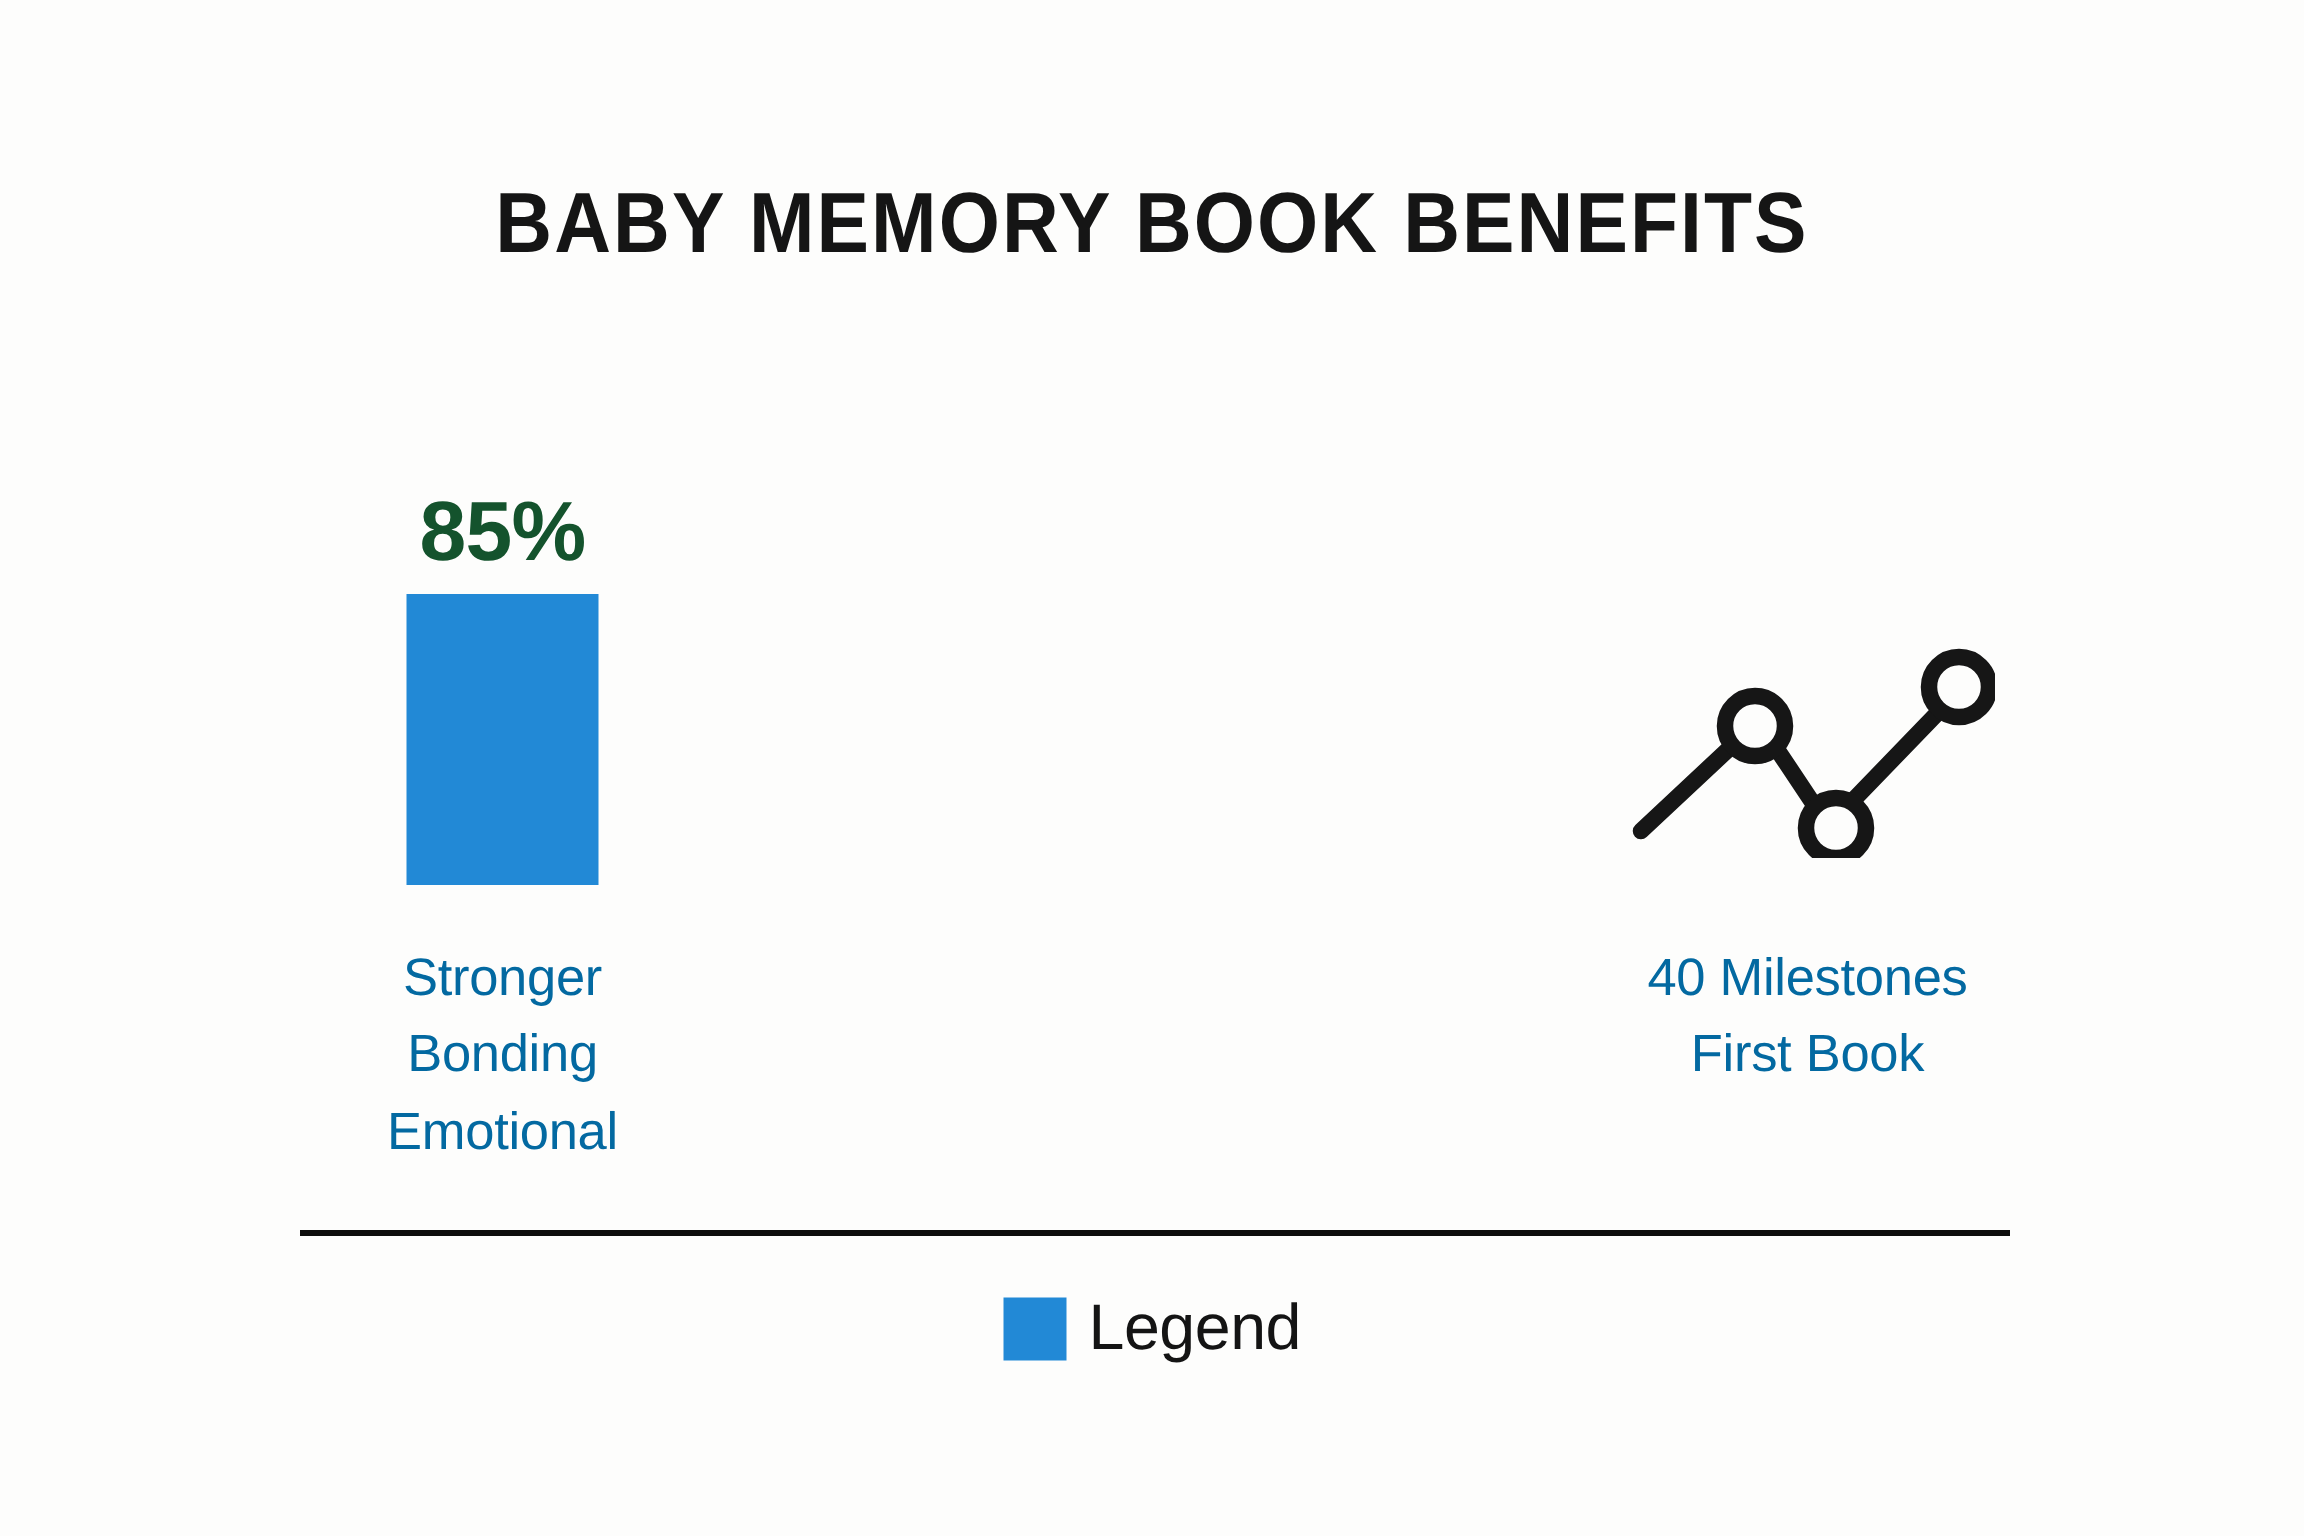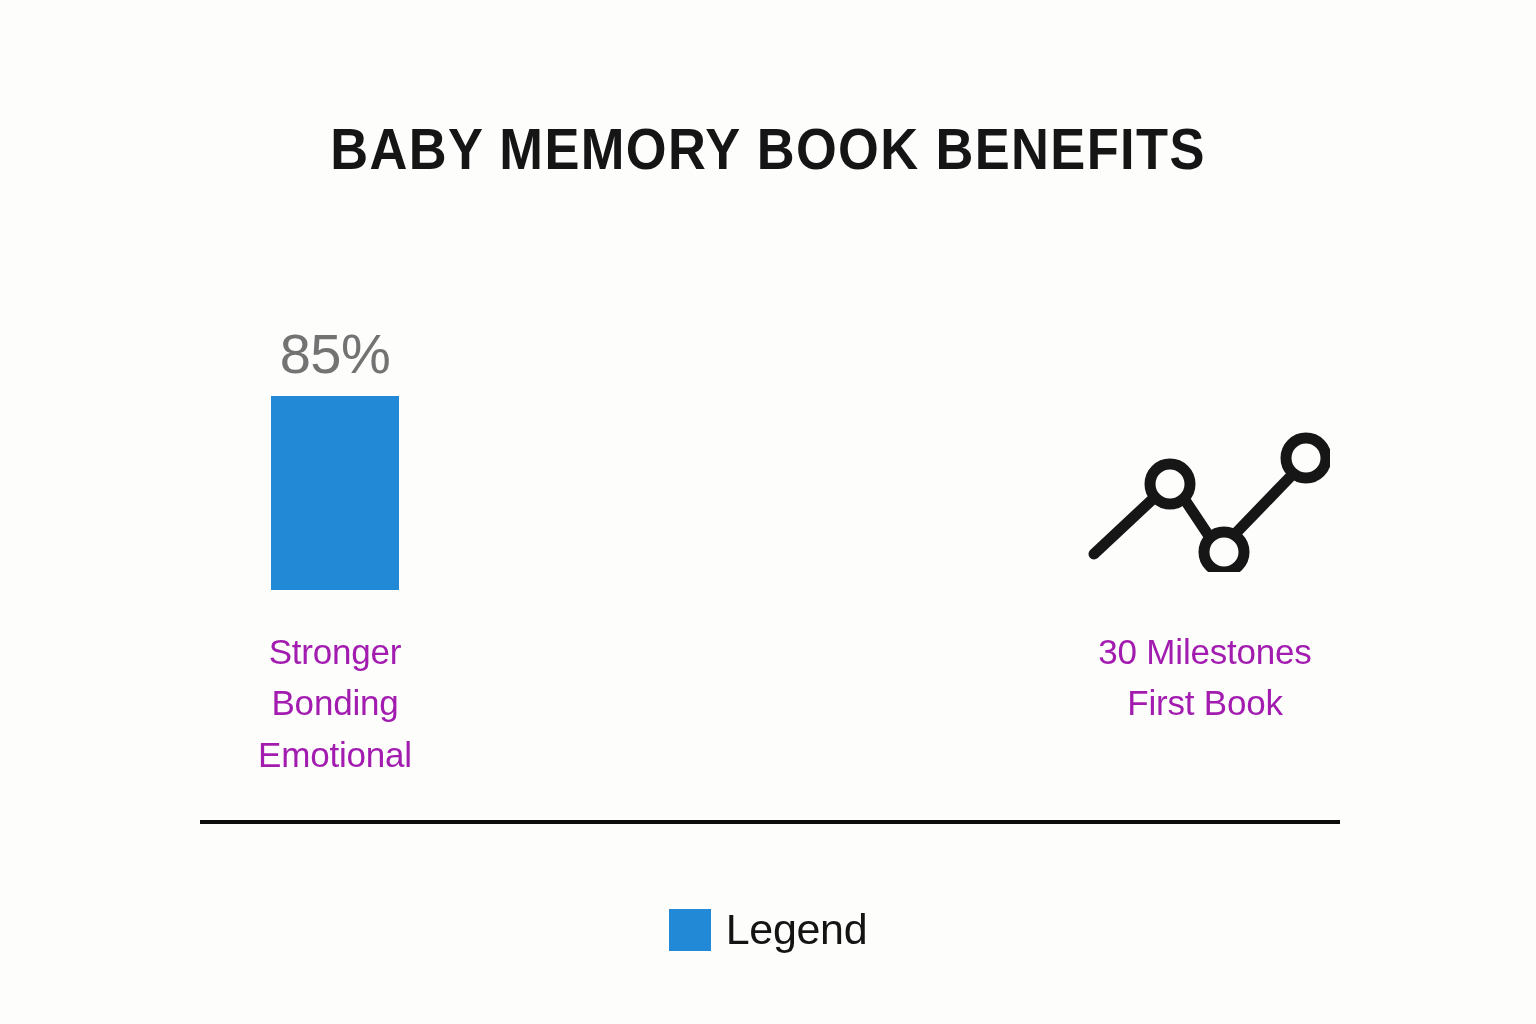--- a/index.html
+++ b/index.html
@@ -67,23 +67,23 @@
     display: flex;
     flex-direction: column;
     align-items: center;
     justify-content: flex-end;
     position: relative;
   }
 
   
   .bar-value {
     font-size: 56px;
-    font-weight: normal;
+    font-weight: bold;
     line-height: 1;
-    color: #737373;
+    color: #14532d;
     margin-bottom: 14px;
     letter-spacing: -0.5px;
   }
   .bar-shape {
     width: 128px;
     height: 194px;
     background: #2289d6;
   }
 
   
@@ -100,21 +100,21 @@
     margin-bottom: 12px;
   }
 
   
   .caption {
     margin-top: 36px;
     text-align: center;
     font-size: 35px;
     line-height: 1.47;
     font-weight: normal;
-    color: #a21caf;
+    color: #0369a1;
     letter-spacing: -0.2px;
   }
   .caption .cline { display: block; white-space: nowrap; }
 
   
   .divider {
     position: absolute;
     left: 200px;
     top: 820px;
     width: 1140px;
@@ -126,21 +126,20 @@
   .legend {
     position: absolute;
     left: 0;
     top: 864px;
     width: 1536px;
     display: flex;
     flex-direction: row;
     align-items: center;
     justify-content: center;
     gap: 15px;
-    margin-top: 44px;
   }
   .legend-swatch {
     width: 42px;
     height: 42px;
     background: #2289d6;
     flex: 0 0 auto;
   }
   .legend-label {
     font-size: 43px;
     line-height: 1;
@@ -176,21 +175,21 @@
             <path d="M 14 132 L 76 74"></path>
             <path d="M 105 78 L 131 117"></path>
             <path d="M 155 112 L 212 53"></path>
           </g>
           <circle cx="90" cy="62" r="20" fill="#fdfdfc" stroke="#161616" stroke-width="11"></circle>
           <circle cx="144" cy="130" r="20" fill="#fdfdfc" stroke="#161616" stroke-width="11"></circle>
           <circle cx="226" cy="36" r="20" fill="#fdfdfc" stroke="#161616" stroke-width="11"></circle>
         </svg>
       </div>
       <div class="caption">
-        <span class="cline">30 Milestones</span>
+        <span class="cline">40 Milestones</span>
         <span class="cline">First Book</span>
       </div>
     </div>
 
 
   </div>
 
   <div class="divider"></div>
 
   <div class="legend">

